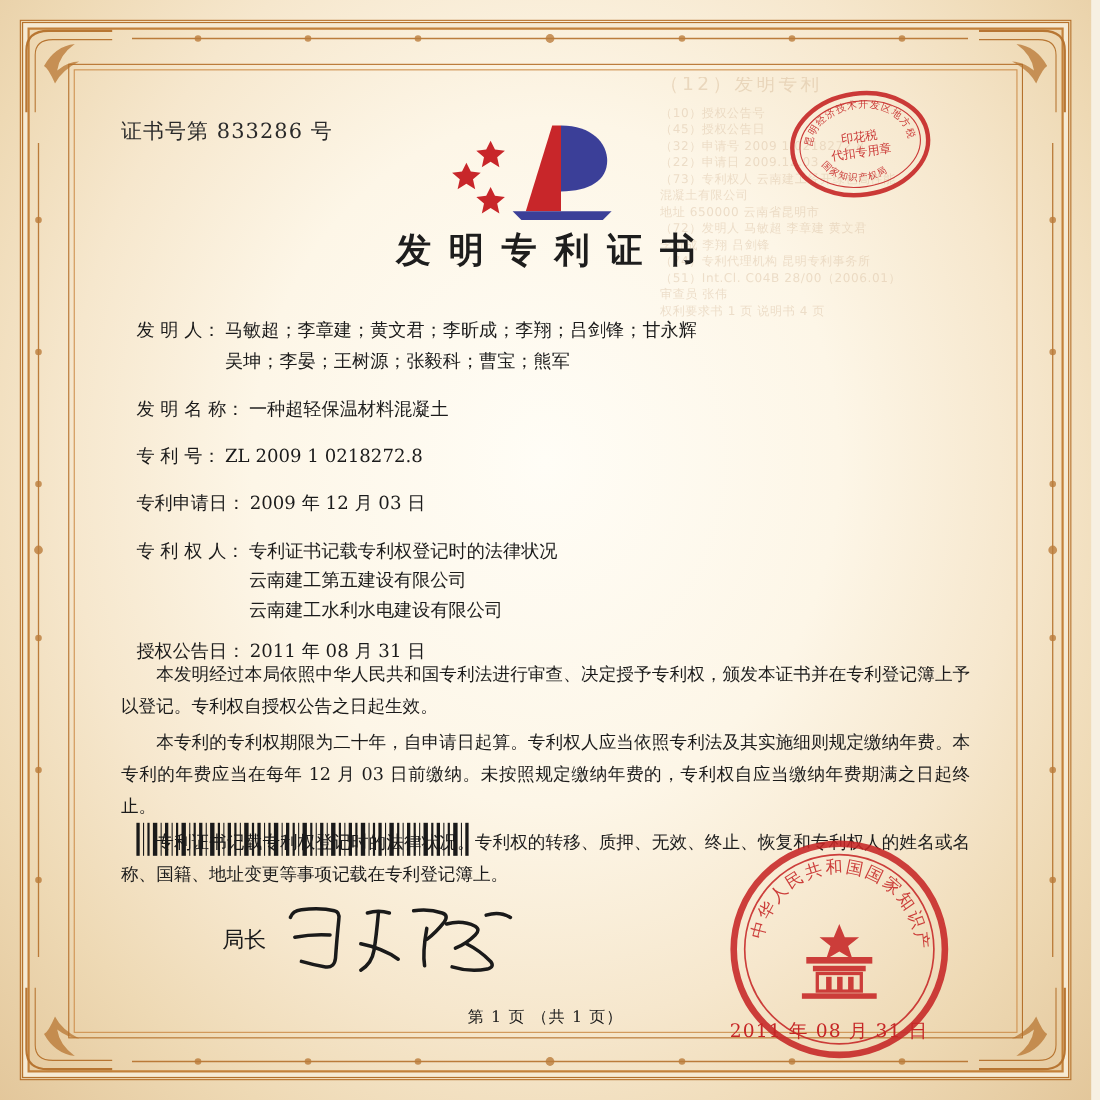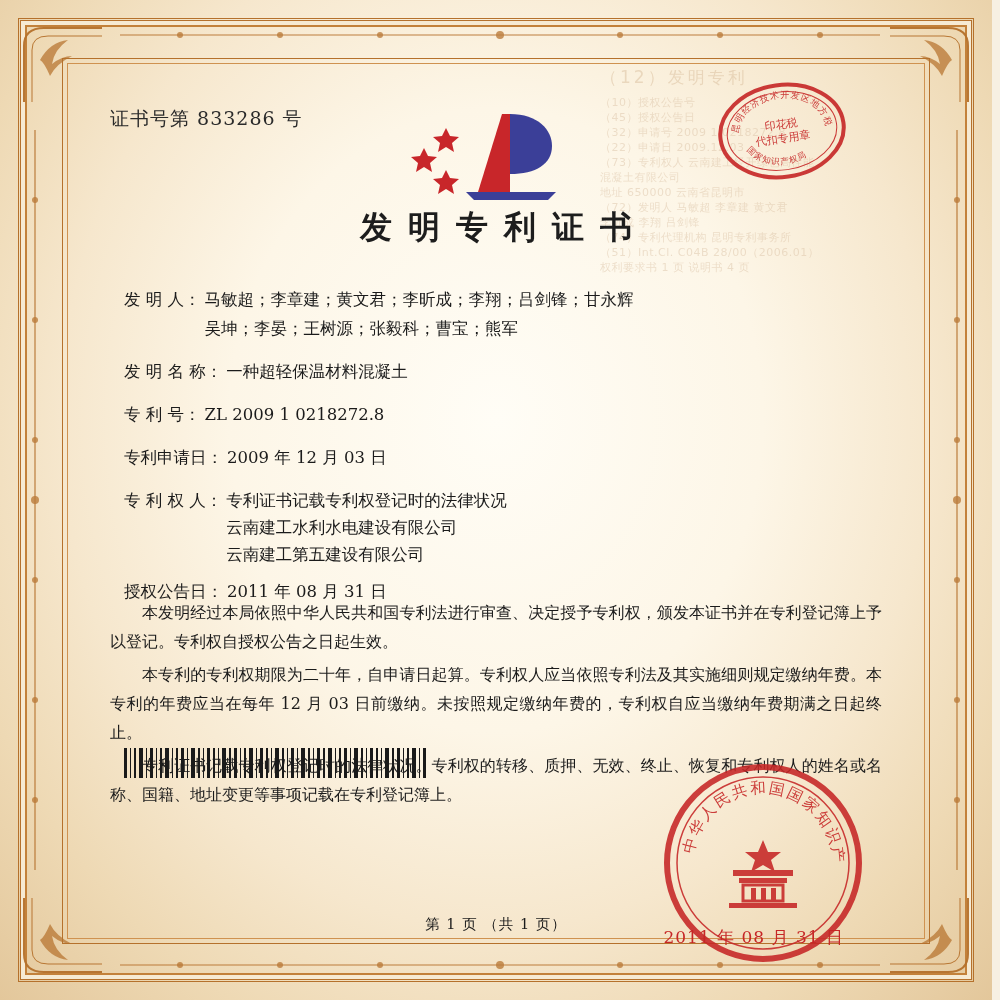--- a/index.html
+++ b/index.html
@@ -194,20 +194,21 @@
     <div>（45）授权公告日</div>
     <div>（32）申请号 2009 1 0218272.8</div>
     <div>（22）申请日 2009.12.03</div>
     <div>（73）专利权人 云南建工经开绿色高性能</div>
     <div>混凝土有限公司</div>
     <div>地址 650000 云南省昆明市</div>
     <div>（72）发明人 马敏超 李章建 黄文君</div>
     <div>李昕成 李翔 吕剑锋</div>
     <div>（74）专利代理机构 昆明专利事务所</div>
     <div>（51）Int.Cl. C04B 28/00（2006.01）</div>
+    <div>审查员 张伟</div>
     <div>权利要求书 1 页 说明书 4 页</div>
   </div>
 
   <div class="content">
 
     <div class="cert-no">证书号第 833286 号</div>
 
     <svg class="logo" viewBox="0 0 180 110">
       <g fill="#c8262a">
         <polygon points="18,52 22,60 31,61 24,67 26,76 18,71 10,76 12,67 5,61 14,60"></polygon>
@@ -249,22 +250,22 @@
         <span class="lbl">专利申请日：</span>
         <span class="val">
             <span class="line">2009 年 12 月 03 日</span>
           </span>
       </div>
 
       <div class="row row-tight">
         <span class="lbl">专 利 权 人：</span>
         <span class="val">
           <span class="line">专利证书记载专利权登记时的法律状况</span>
+          <span class="line">云南建工第五建设有限公司</span>
           <span class="line">云南建工水利水电建设有限公司</span>
-          <span class="line">云南建工第五建设有限公司</span>
         </span>
       </div>
 
       <div class="row">
         <span class="lbl">授权公告日：</span>
         <span class="val">
             <span class="line">2011 年 08 月 31 日</span>
           </span>
       </div>
 
@@ -330,20 +331,37 @@
       <div class="bar" style="left:261px;width:4px"></div>
         <div class="bar" style="left:268px;width:2px"></div>
       <div class="bar" style="left:273px;width:3px"></div>
         <div class="bar" style="left:279px;width:1px"></div>
       <div class="bar" style="left:283px;width:2px"></div>
         <div class="bar" style="left:288px;width:4px"></div>
       <div class="bar" style="left:295px;width:1px"></div>
         <div class="bar" style="left:299px;width:3px"></div>
     </div>
 
+    <div class="sign-row">
+      <span class="sign-label">局长</span>
+      <svg class="sign-mark" viewBox="0 0 230 72">
+        <g fill="none" stroke="#1a1a1a" stroke-width="3.2" stroke-linecap="round" stroke-linejoin="round">
+          <path d="M8 16 q2 -6 10 -7 q18 -2 30 1 q5 1 4 8 q-2 20 -3 35 q-1 9 -9 8 q-12 -2 -22 -5"></path>
+          <path d="M12 34 q16 -3 32 -2"></path>
+          <path d="M78 12 q10 -3 20 0"></path>
+          <path d="M88 12 q-2 22 -4 34 q-2 12 -12 18"></path>
+          <path d="M72 40 q20 4 34 14"></path>
+          <path d="M120 10 q14 -2 26 2 q6 2 2 8 q-8 10 -16 16"></path>
+          <path d="M132 26 q-4 22 -2 34"></path>
+          <path d="M150 22 q14 -4 26 2 q5 3 0 8 q-8 8 -18 12"></path>
+          <path d="M168 40 q12 6 22 16 q4 5 -3 7 q-16 3 -32 -2"></path>
+          <path d="M186 14 q12 -4 22 2"></path>
+        </g>
+      </svg>
+    </div>
 
     <svg class="seal-big" viewBox="0 0 210 210">
       <g opacity=".88">
         <circle cx="105" cy="105" r="96" fill="none" stroke="#c62626" stroke-width="6"></circle>
         <circle cx="105" cy="105" r="86" fill="none" stroke="#c62626" stroke-width="1.5"></circle>
         <path id="sealArc" d="M105,105 m-70,0 a70,70 0 1,1 140,0" fill="none" stroke="none"></path>
         <text font-size="15.5" fill="#c62626" letter-spacing="2.2" font-family="'DejaVu Sans','Liberation Sans',sans-serif">
           <textPath href="#sealArc" startOffset="4%">中华人民共和国国家知识产权局</textPath>
         </text>
 

